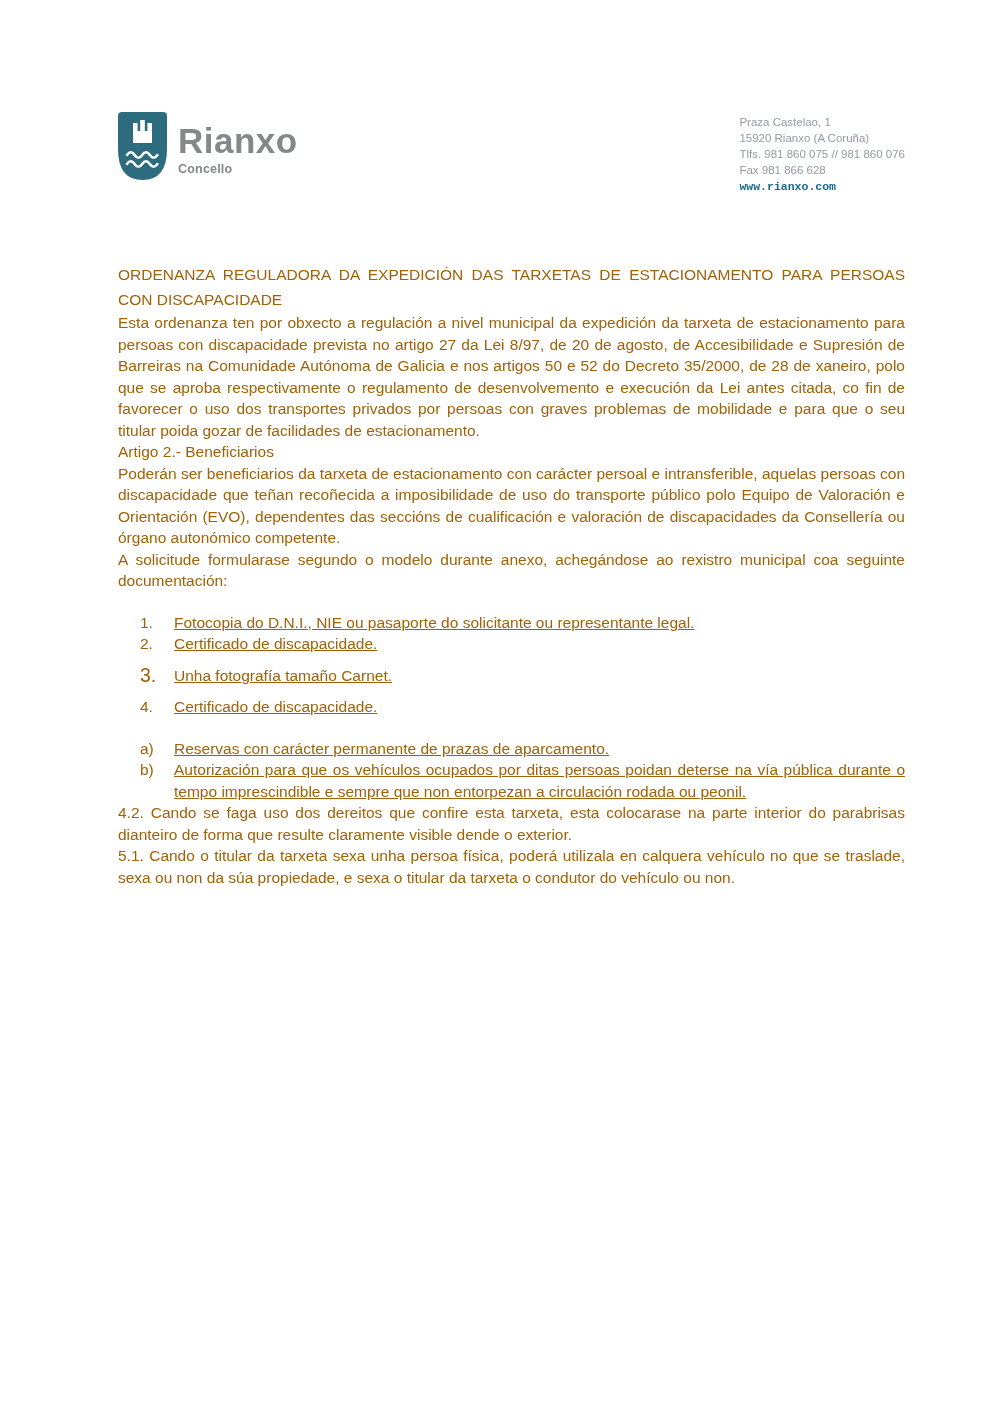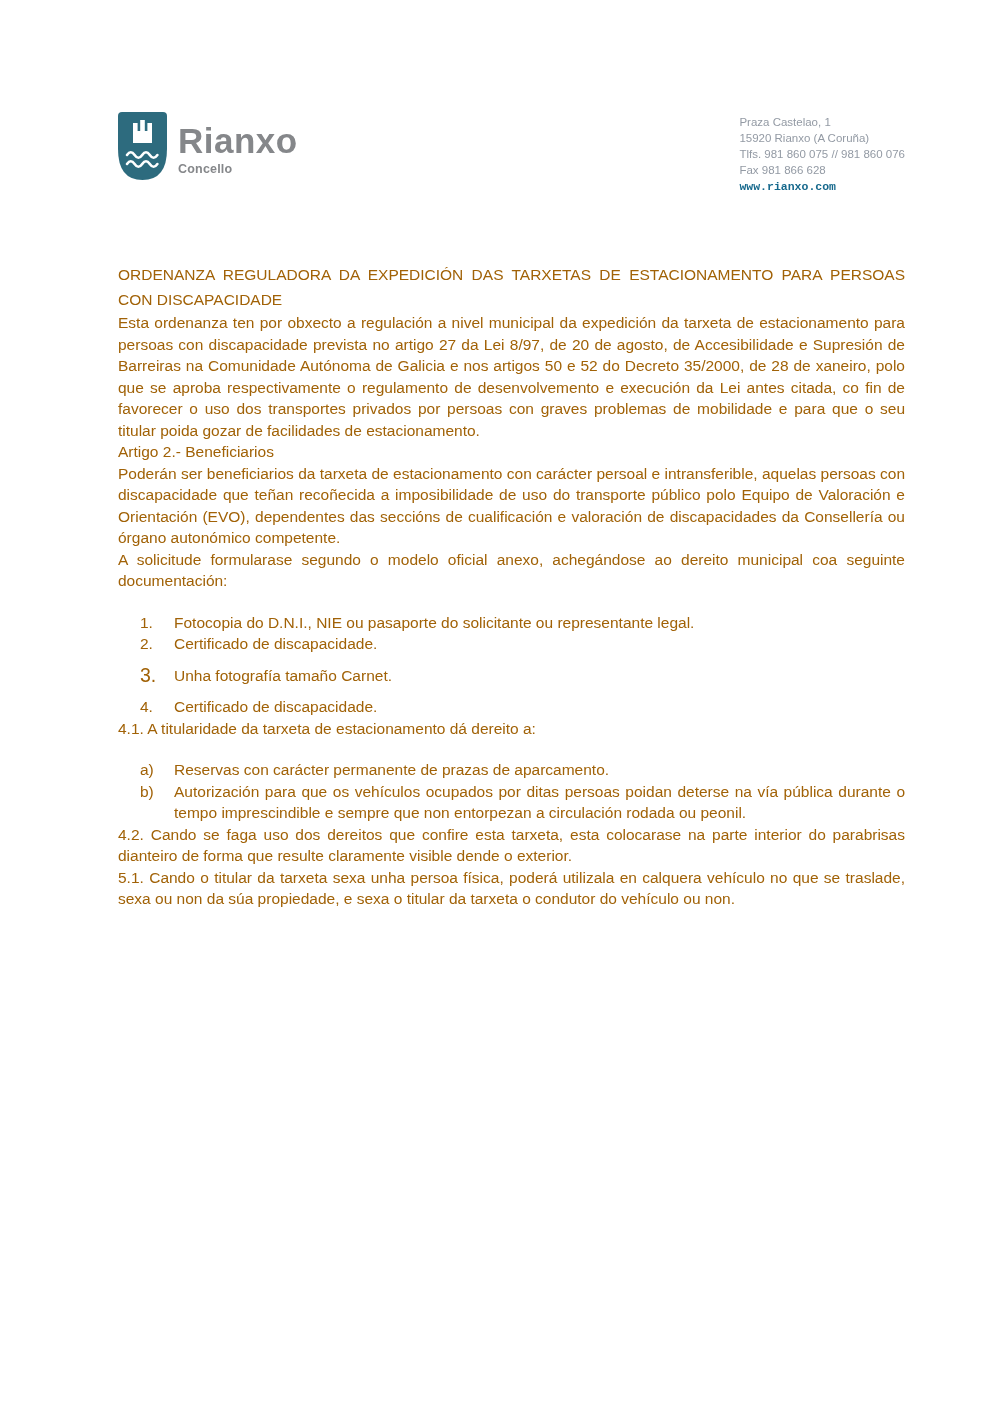--- a/index.html
+++ b/index.html
@@ -68,21 +68,21 @@
   .content p { margin: 0; }
   .doc-title {
     line-height: 25px;
     margin: 0;
   }
   .block { margin-top: 20px; }
   .block-sm { margin-top: 10px; }
 
   .li { display: flex; padding-left: 22px; }
   .li .num { flex: 0 0 34px; }
-  .li .txt { flex: 1; text-align: justify; }
+  .li .txt { flex: 1; text-align: justify; text-decoration: underline; }
   .li.big-num .num { font-size: 19.5px; line-height: 21.5px; }
 </style>
 </head>
 <body>
 
 <div class="page">
 
   <div class="header">
 
     <div class="logo">
@@ -117,42 +117,41 @@
 
   <div class="content">
 
     <p class="doc-title">ORDENANZA REGULADORA DA EXPEDICIÓN DAS TARXETAS DE ESTACIONAMENTO PARA PERSOAS CON DISCAPACIDADE</p>
 
     <p class="block">Esta ordenanza ten por obxecto a regulación a nivel municipal da expedición da tarxeta de estacionamento para persoas con discapacidade prevista no artigo 27 da Lei 8/97, de 20 de agosto, de Accesibilidade e Supresión de Barreiras na Comunidade Autónoma de Galicia e nos artigos 50 e 52 do Decreto 35/2000, de 28 de xaneiro, polo que se aproba respectivamente o regulamento de desenvolvemento e execución da Lei antes citada, co fin de favorecer o uso dos transportes privados por persoas con graves problemas de mobilidade e para que o seu titular poida gozar de facilidades de estacionamento.</p>
 
     <p class="block">Artigo 2.- Beneficiarios</p>
     <p class="block">Poderán ser beneficiarios da tarxeta de estacionamento con carácter persoal e intransferible, aquelas persoas con discapacidade que teñan recoñecida a imposibilidade de uso do transporte público polo Equipo de Valoración e Orientación (EVO), dependentes das seccións de cualificación e valoración de discapacidades da Consellería ou órgano autonómico competente.</p>
 
-    <p class="block">A solicitude formularase segundo o modelo oficial anexo, achegándose ao dereito municipal coa seguinte documentación:</p>
+    <p class="block">A solicitude formularase segundo o modelo durante anexo, achegándose ao rexistro municipal coa seguinte documentación:</p>
 
     <div class="block">
       <div class="li">
         <span class="num">1.</span>
         <span class="txt">Fotocopia do D.N.I., NIE ou pasaporte do solicitante ou representante legal.</span>
       </div>
       <div class="li">
         <span class="num">2.</span>
         <span class="txt">Certificado de discapacidade.</span>
       </div>
       <div class="li big-num block-sm">
         <span class="num">3.</span>
         <span class="txt">Unha fotografía tamaño Carnet.</span>
       </div>
       <div class="li block-sm">
         <span class="num">4.</span>
         <span class="txt">Certificado de discapacidade.</span>
       </div>
     </div>
 
-    <p class="block">4.1. A titularidade da tarxeta de estacionamento dá dereito a:</p>
 
     <div class="block">
       <div class="li">
         <span class="num">a)</span>
         <span class="txt">Reservas con carácter permanente de prazas de aparcamento.</span>
       </div>
       <div class="li">
         <span class="num">b)</span>
         <span class="txt">Autorización para que os vehículos ocupados por ditas persoas poidan deterse na vía pública durante o tempo imprescindible e sempre que non entorpezan a circulación rodada ou peonil.</span>
       </div>

